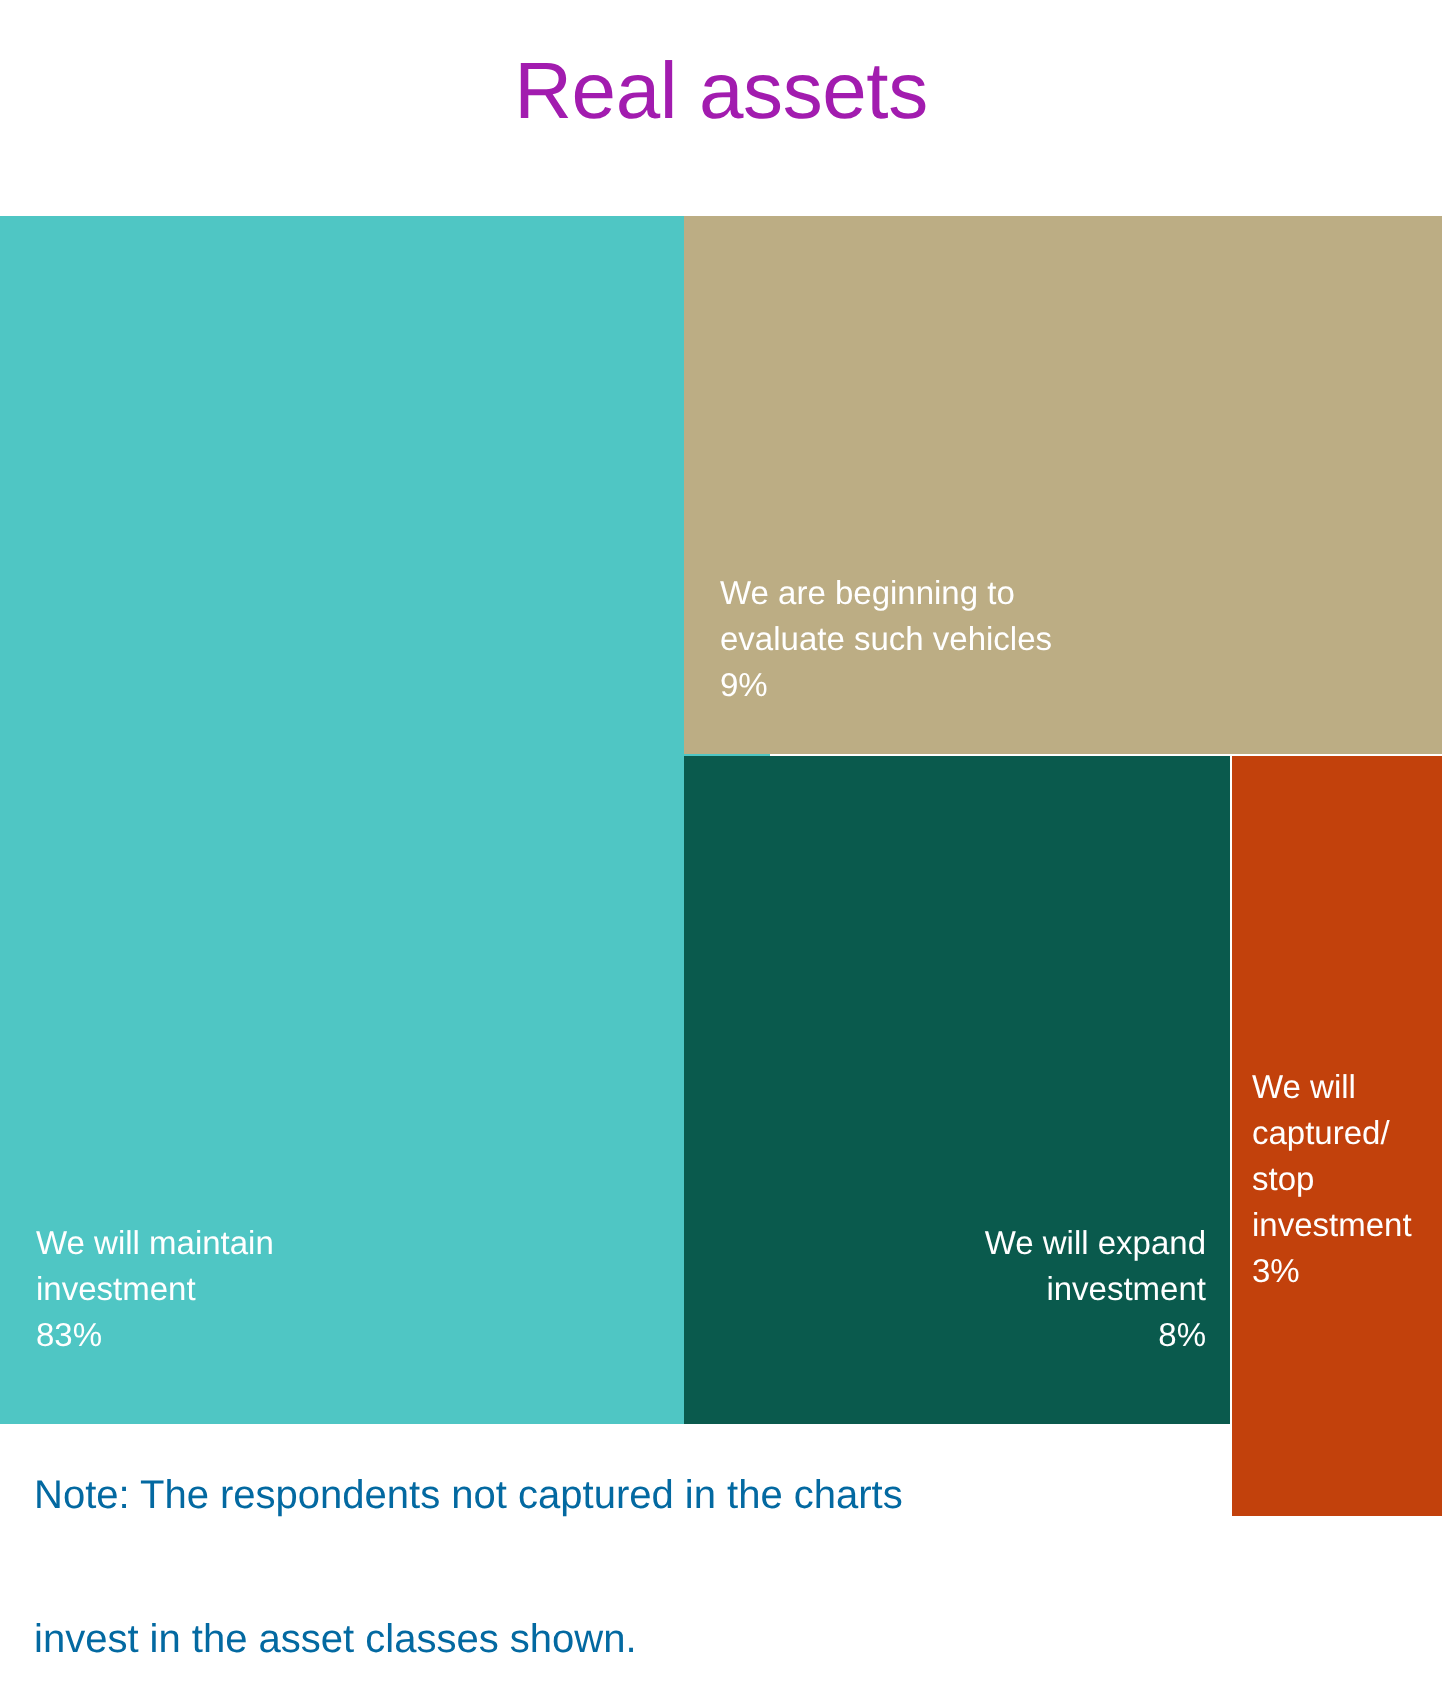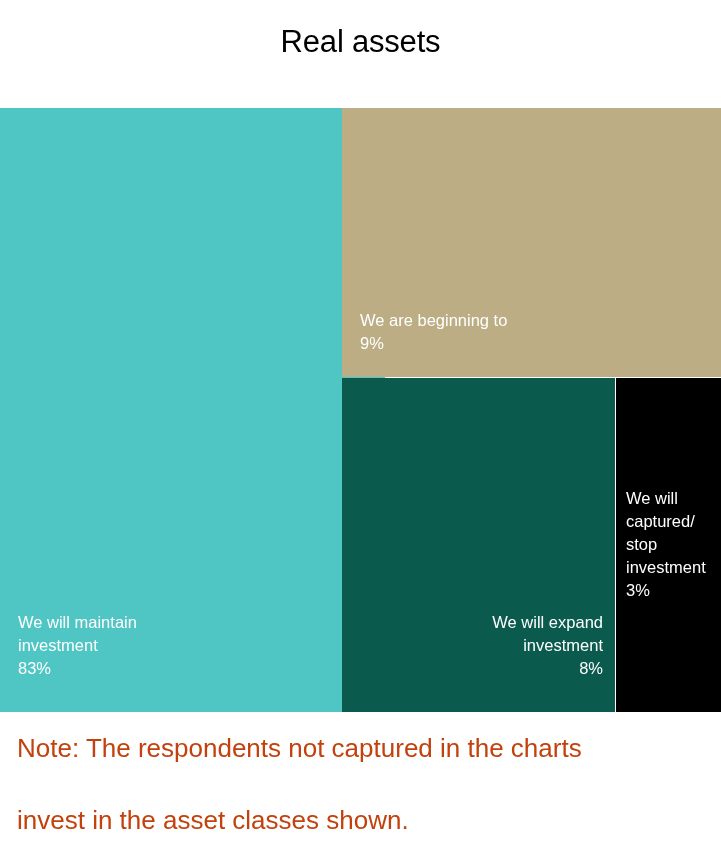--- a/index.html
+++ b/index.html
@@ -18,24 +18,24 @@
     position: relative;
     width: 721px;
     height: 850px;
   }
   .chart-title {
     position: absolute;
     top: 24px;
     left: 0;
     width: 721px;
     text-align: center;
-    font-size: 31px;
+    font-size: 40px;
     font-weight: 400;
     letter-spacing: -0.2px;
-    color: #000000;
+    color: #a21caf;
   }
   .treemap {
     position: absolute;
     top: 108px;
     left: 0;
     width: 721px;
     height: 604px;
   }
   .tile {
     position: absolute;
@@ -82,33 +82,33 @@
     height: 334px;
     background: #0a5a4d;
   }
   #tile-expand .tile-label { bottom: 32px; text-align: right; }
 
   
   #tile-decrease {
     left: 616px;
     top: 270px;
     width: 105px;
-    height: 334px;
-    background: #000000;
+    height: 380px;
+    background: #c2410c;
   }
   #tile-decrease .tile-label { bottom: 110px; left: 10px; right: 6px; }
 
   .note {
     position: absolute;
     top: 730px;
     left: 17px;
     width: 690px;
-    font-size: 26px;
+    font-size: 20px;
     line-height: 36px;
-    color: #c2410c;
+    color: #0369a1;
     font-weight: 400;
   }
 </style>
 </head>
 <body>
 
 <div class="page">
 
   <div class="chart-title">Real assets</div>
 
@@ -118,20 +118,21 @@
       <div class="tile-label">
         <span>We will maintain</span><br>
         <span>investment</span>
         <span class="val">83%</span>
       </div>
     </div>
 
     <div class="tile" id="tile-evaluate">
       <div class="tile-label">
         <span>We are beginning to</span><br>
+        <span>evaluate such vehicles</span>
         <span class="val">9%</span>
       </div>
     </div>
 
     <div class="tile" id="tile-expand">
       <div class="tile-label">
         <span>We will expand</span><br>
         <span>investment</span>
         <span class="val">8%</span>
       </div>

